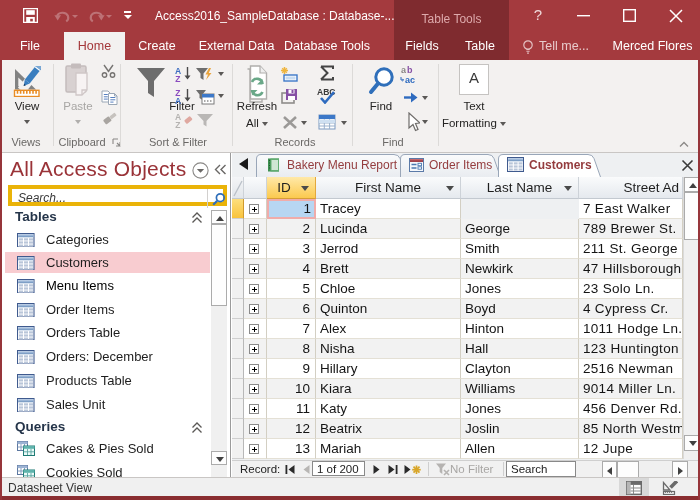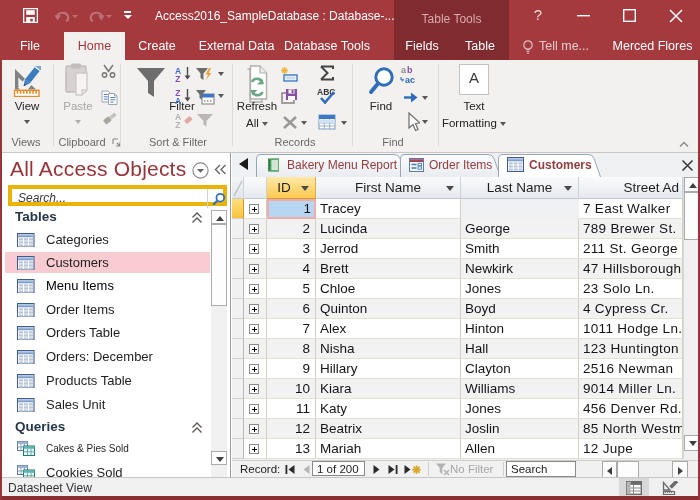--- a/index.html
+++ b/index.html
@@ -469,21 +469,21 @@
 </svg>
           <div class="abs" style="left:44px;top:240px;height:24px;line-height:24px;font-size:13px;color:#1e1e1e;white-space:nowrap;">Sales Unit</div>
 <svg class="abs" style="left:15px;top:288px;" width="18" height="15" viewBox="0 0 18 15">
 <rect x="0.5" y="0.5" width="10" height="9" fill="#fff" stroke="#5c77a0"></rect>
 <rect x="0.5" y="0.5" width="10" height="2.6" fill="#9cb3d3"></rect>
 <path d="M4 3 v6.5 M7.5 3 v6.5 M0.5 6 h10" stroke="#7a94b8" stroke-width="0.9"></path>
 <rect x="6.5" y="5" width="11" height="9.5" fill="#eafaf8" stroke="#1e7a74"></rect>
 <rect x="6.5" y="5" width="11" height="2.8" fill="#5fb3ac"></rect>
 <path d="M10.5 8 v6 M14 8 v6 M6.5 10.8 h11" stroke="#5ba5a0" stroke-width="0.9"></path>
 </svg>
-          <div class="abs" style="left:44px;top:284px;height:24px;line-height:24px;font-size:10px;color:#1e1e1e;white-space:nowrap;">Cakes &amp; Pies Sold</div>
+          <div class="abs" style="left:44px;top:284px;height:24px;line-height:24px;font-size:13px;color:#1e1e1e;white-space:nowrap;">Cakes &amp; Pies Sold</div>
 <svg class="abs" style="left:15px;top:312px;" width="18" height="15" viewBox="0 0 18 15">
 <rect x="0.5" y="0.5" width="10" height="9" fill="#fff" stroke="#5c77a0"></rect>
 <rect x="0.5" y="0.5" width="10" height="2.6" fill="#9cb3d3"></rect>
 <path d="M4 3 v6.5 M7.5 3 v6.5 M0.5 6 h10" stroke="#7a94b8" stroke-width="0.9"></path>
 <rect x="6.5" y="5" width="11" height="9.5" fill="#eafaf8" stroke="#1e7a74"></rect>
 <rect x="6.5" y="5" width="11" height="2.8" fill="#5fb3ac"></rect>
 <path d="M10.5 8 v6 M14 8 v6 M6.5 10.8 h11" stroke="#5ba5a0" stroke-width="0.9"></path>
 </svg>
           <div class="abs" style="left:44px;top:308px;height:24px;line-height:24px;font-size:13px;color:#1e1e1e;white-space:nowrap;">Cookies Sold</div>
 </div>

